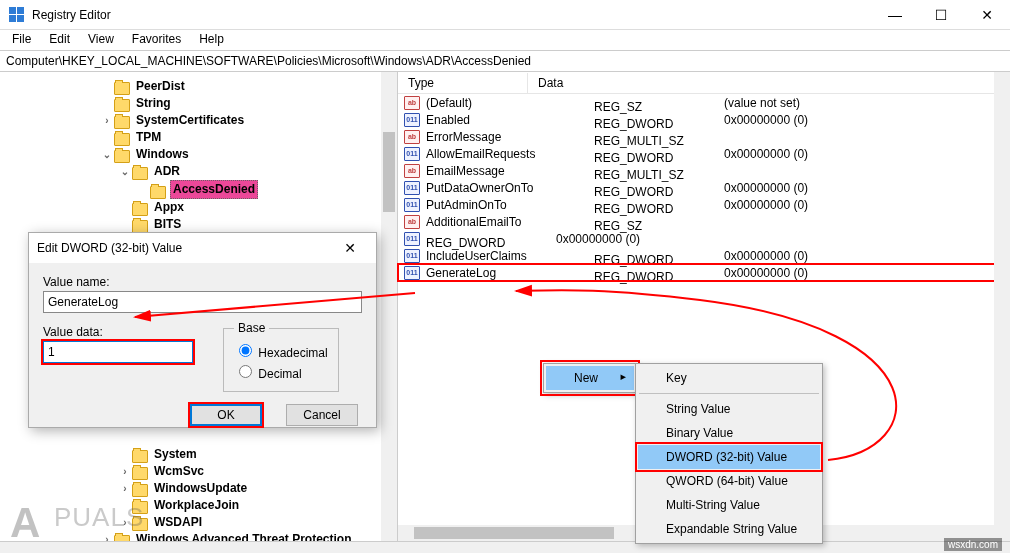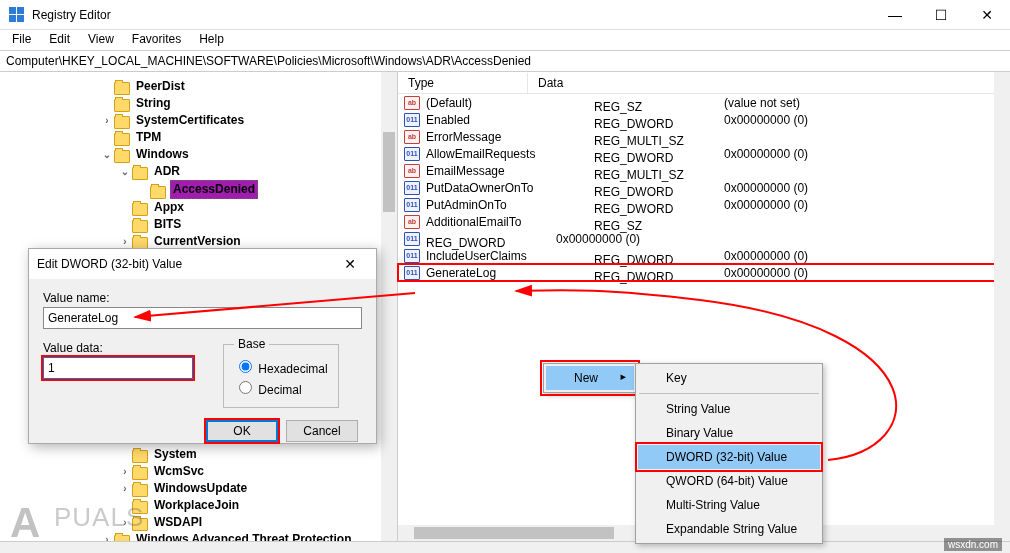--- a/index.html
+++ b/index.html
@@ -86,21 +86,21 @@
   .tree-row .folder {
     width: 16px; height: 13px; background: #ffd96a;
     border: 1px solid #d4a017; border-radius: 1px; margin-right: 4px;
     position: relative;
   }
   .tree-row .folder::before {
     content: ""; position: absolute; top: -3px; left: 0; width: 6px; height: 2px;
     background: #ffd96a; border: 1px solid #d4a017; border-bottom: none;
   }
   .tree-row.selected .label {
-    background: #a21caf; border: 1px dotted #666; padding: 0 2px;
+    background: #ec4899; border: 1px dotted #666; padding: 0 2px;
   }
   .tree-row .label { padding: 0 2px; }
   
   .values-pane {
     flex: 1;
     position: relative;
   }
   .values-header {
     display: flex;
     border-bottom: 1px solid #e6e6e6;
@@ -130,21 +130,21 @@
   .vicon.sz { background: #fff0f0; border-color: #c04040; color: #c04040; }
   .vicon.dw { background: #eef2ff; border-color: #3050b0; color: #3050b0; }
   .value-row .vname { width: 168px; }
   .value-row .vtype { width: 130px; margin-top: 8px; }
   .value-row .vdata { flex: 1; }
   .value-row.highlighted { outline: 2px solid #ff0000; outline-offset: -1px; }
   .value-row.highlighted .vname { }
   
   .dialog {
     position: absolute;
-    left: 28px; top: 248px;
+    left: 28px; top: 232px;
     width: 349px; height: 196px;
     background: #f0f0f0;
     border: 1px solid #aaa;
     box-shadow: 3px 3px 12px rgba(0,0,0,0.3);
     z-index: 50;
   }
   .dlg-title { height: 30px; background: #fff; display: flex; align-items: center; padding: 0 8px; }
   .dlg-title .close { margin-left: auto; width: 36px; text-align: center; font-size: 14px; }
   .dlg-body { padding: 8px 14px; }
   .dlg-label { margin: 4px 0 2px; }
@@ -153,21 +153,21 @@
     padding: 2px 4px; font-family: inherit; font-size: 12px;
   }
   .dlg-row2 { display: flex; gap: 30px; margin-top: 8px; }
   .dlg-row2 .left { width: 150px; }
   .dlg-row2 .left input { width: 100%; }
   .dlg-row2 .right fieldset {
     border: 1px solid #bbb; padding: 4px 10px 8px; margin: 0;
   }
   .dlg-row2 .right legend { padding: 0 4px; }
   .dlg-row2 label { display: block; margin: 2px 0; }
-  .dlg-buttons { display: flex; gap: 8px; justify-content: flex-end; margin-top: 12px; padding-right: 4px; }
+  .dlg-buttons { display: flex; gap: 24px; justify-content: flex-end; margin-top: 12px; padding-right: 4px; }
   .dlg-buttons button {
     width: 72px; height: 22px; background: #e1e1e1; border: 1px solid #adadad;
     font-family: inherit; font-size: 12px;
   }
   .dlg-buttons button.primary { border: 2px solid #0078d7; }
   .redbox { outline: 2px solid #ff0000; }
   
   .ctx-menu {
     position: absolute;
     background: #f0f0f0;

